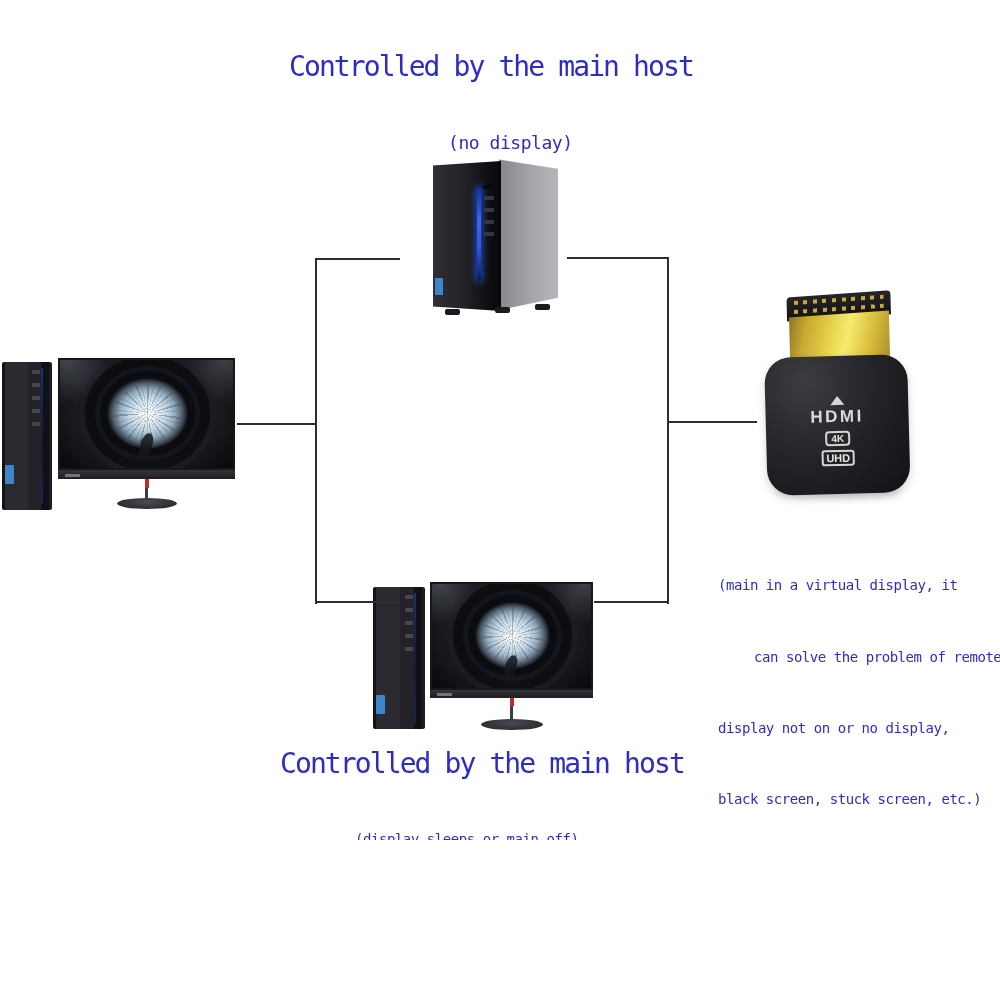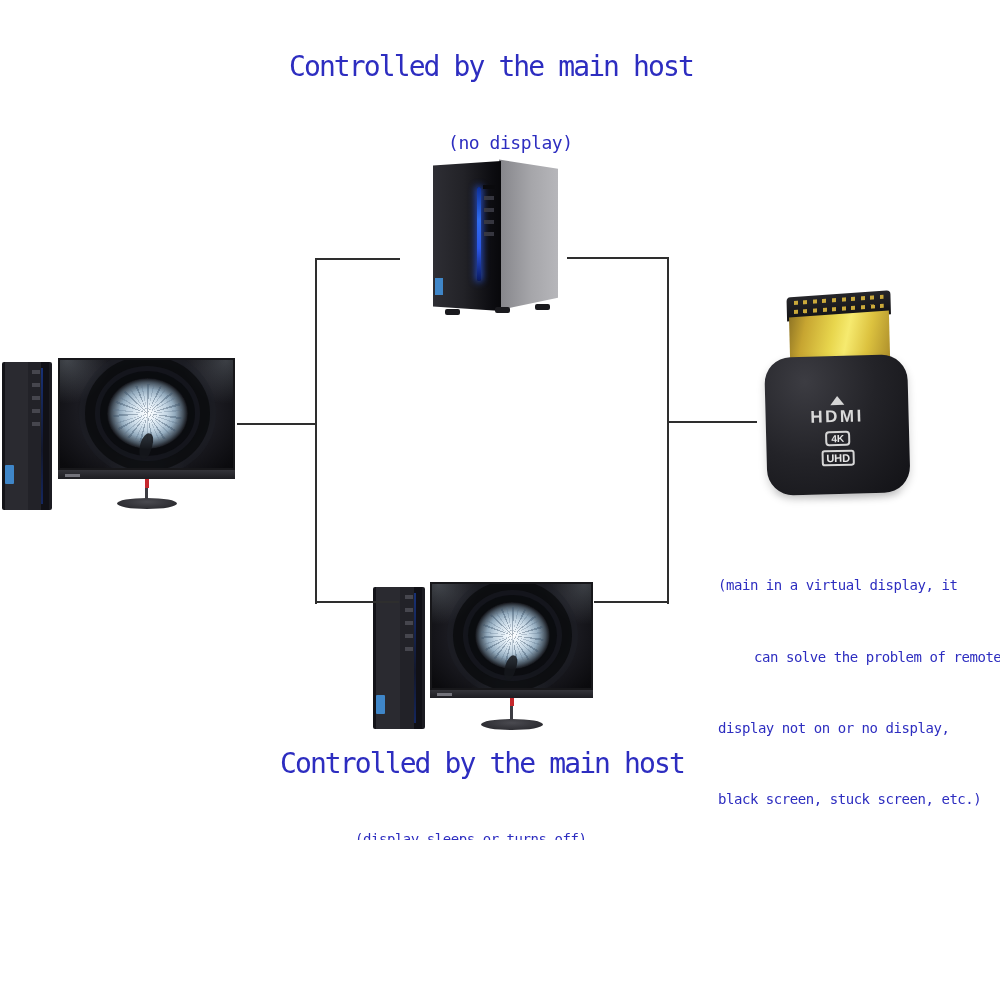--- a/index.html
+++ b/index.html
@@ -115,21 +115,21 @@
     background:rgba(20,20,25,.12); filter:blur(3px); z-index:2; }
 </style>
 </head>
 <body>
 
 <div id="stage">
 
   <div class="blue-big" style="left:289px; top:52px;">Controlled by the main host</div>
   <div class="blue-small" style="left:448px; top:132px; font-size:18px;">(no display)</div>
   <div class="blue-big" style="left:280px; top:749px;">Controlled by the main host</div>
-  <div class="blue-small" style="left:355px; top:831px;">(display sleeps or turns off)</div>
+  <div class="blue-small" style="left:355px; top:831px;">(display sleeps or main off)</div>
   <div class="blue-small" style="left:718px; top:577px;">(main in a virtual display, it</div>
   <div class="blue-small" style="left:718px; top:649px;margin-left:36px;">can solve the problem of remote</div>
   <div class="blue-small" style="left:718px; top:720px;">display not on or no display,</div>
   <div class="blue-small" style="left:718px; top:791px;">black screen, stuck screen, etc.)</div>
 
   <div class="cline" style="left:315px; top:258px; width:85px;  height:2px;"></div>
   <div class="cline" style="left:567px; top:257px; width:102px; height:2px;"></div>
   <div class="cline" style="left:315px; top:258px; width:2px; height:346px;"></div>
   <div class="cline" style="left:667px; top:257px; width:2px; height:347px;"></div>
   <div class="cline" style="left:237px; top:423px; width:80px;  height:2px;"></div>

